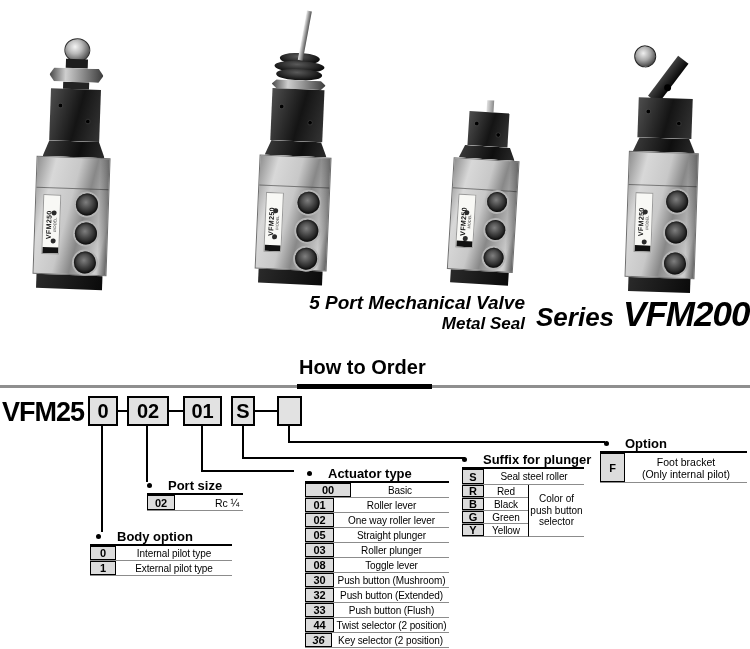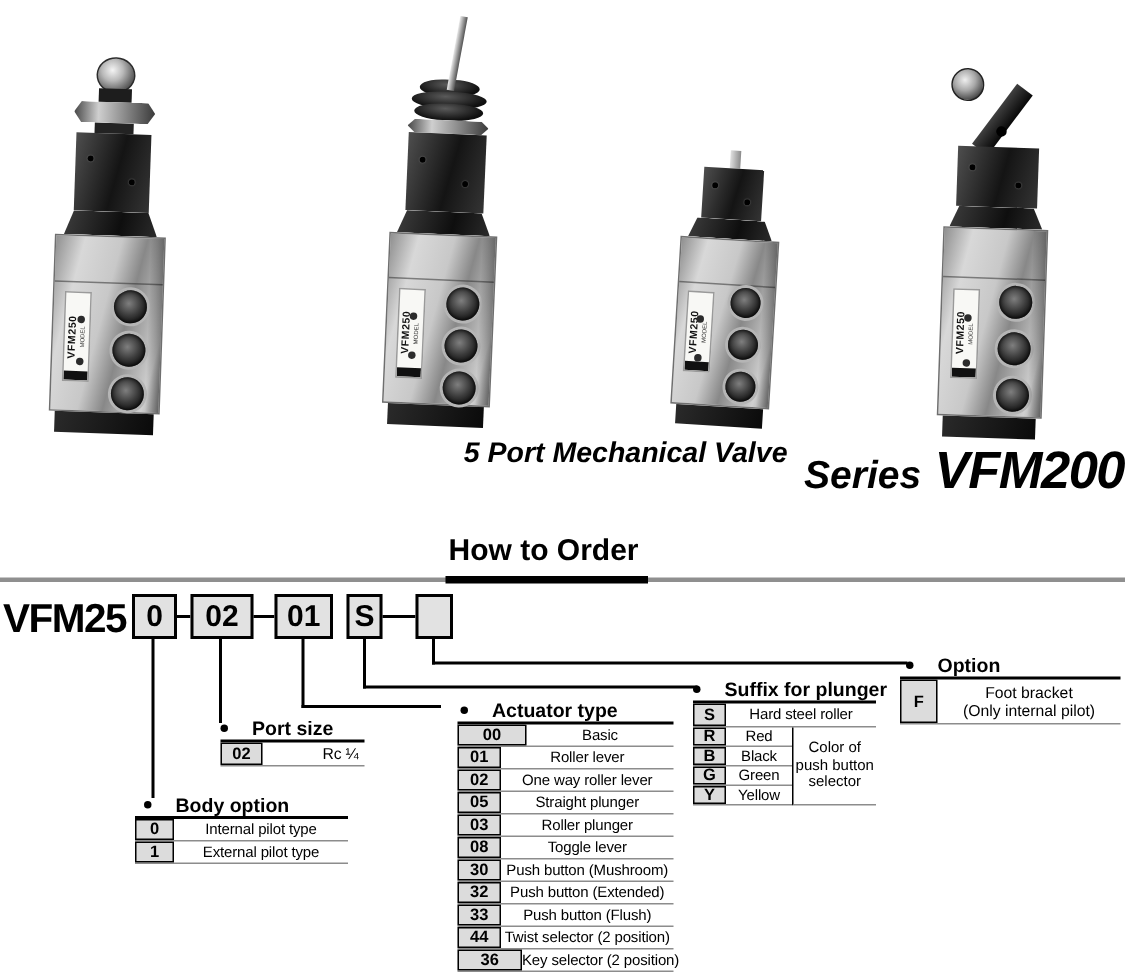--- a/index.html
+++ b/index.html
@@ -188,20 +188,21 @@
       <div class="vport" style="left:56%;top:55%;"></div>
       <div class="vport" style="left:56%;top:80%;"></div>
       <div class="vhole" style="left:22%;top:46%;"></div>
         <div class="vhole" style="left:22%;top:70%;"></div>
     </div>
     <div class="vbase" style="width:62px;height:14px;"></div>
   </div>
 
   <div class="prod-title">
     <div class="t1">5 Port Mechanical Valve</div>
+    <div class="t2">Metal Seal</div>
   </div>
   <div class="series-block">
     <span class="series-word">Series</span>
     <span class="series-name">VFM200</span>
   </div>
 
   <div class="hto-heading">How to Order</div>
   <div class="rule-gray"></div>
   <div class="rule-black"></div>
 
@@ -294,35 +295,35 @@
       </div>
       <div class="t-row">
         <span class="t-code" style="width:29px;">33</span>
         <span class="t-desc">Push button (Flush)</span>
       </div>
       <div class="t-row">
         <span class="t-code" style="width:29px;">44</span>
         <span class="t-desc">Twist selector (2 position)</span>
       </div>
       <div class="t-row">
-        <span class="t-code" style="width:43px;">36</span>
+        <span class="t-code" style="width:27px;font-style:italic;">36</span>
         <span class="t-desc">Key selector (2 position)</span>
       </div>
     </div>
   </div>
 
   <div class="otable" style="left:462px;top:451px;width:122px;">
     <div class="t-title">
       <span class="bullet"></span>
       <span>Suffix for plunger</span>
     </div>
     <div class="t-rows">
       <div class="t-row" style="height:16px;">
         <span class="t-code" style="width:22px;">S</span>
-        <span class="t-desc">Hard steel roller</span>
+        <span class="t-desc">Seal steel roller</span>
       </div>
       <div class="suffix-grid">
         <div class="suffix-left">
           <div class="t-row">
             <span class="t-code" style="width:22px;">R</span>
             <span class="t-desc">Red</span>
           </div>
           <div class="t-row">
             <span class="t-code" style="width:22px;">B</span>
             <span class="t-desc">Black</span>

